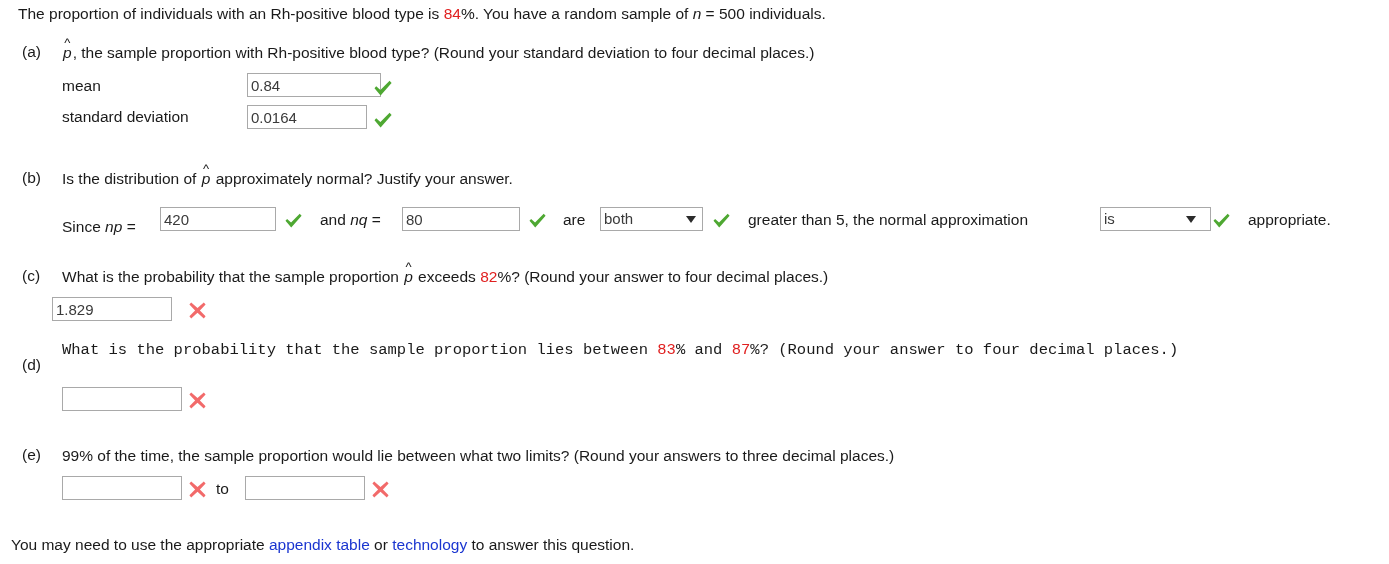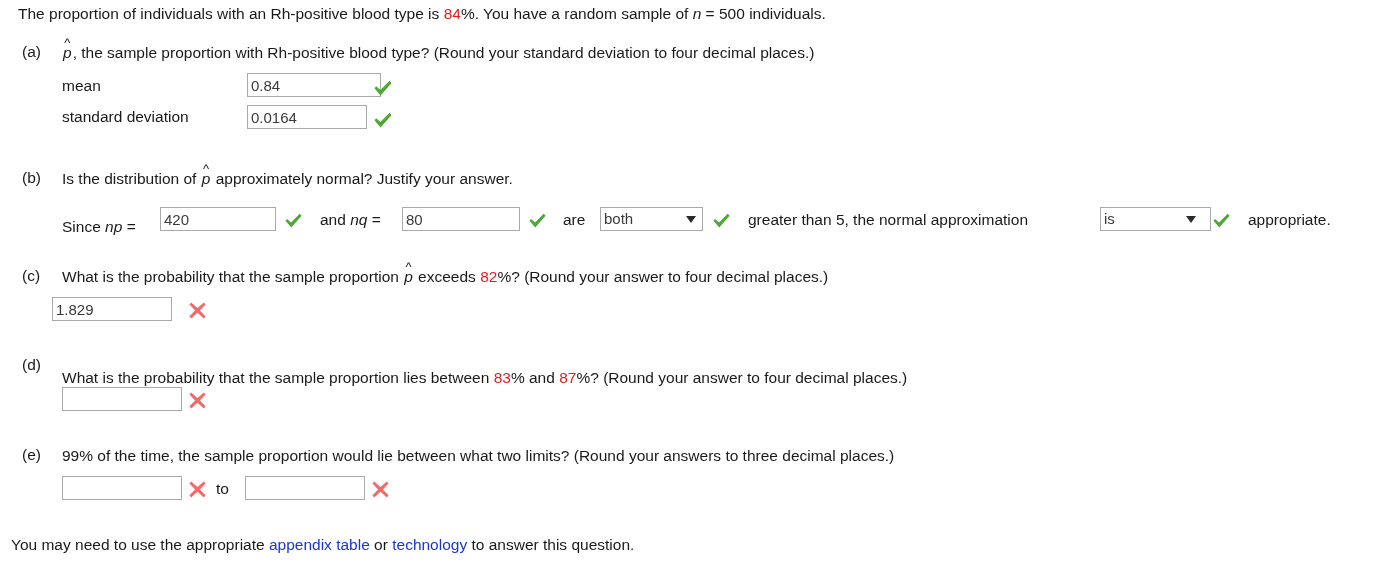--- a/index.html
+++ b/index.html
@@ -219,21 +219,21 @@
     <input class="tbox" style="left: 52px; top: 297px; width: 120px;" value="1.829">
     <span class="mark" style="left:189px; top:302px;">
       <svg width="17" height="17" viewBox="0 0 17 17">
         <path d="M2.2 0.4 L8.5 6.0 L14.8 0.4 L16.6 2.6 L10.9 8.4 L16.6 14.2 L14.8 16.4 L8.5 10.8 L2.2 16.4 L0.4 14.2 L6.1 8.4 L0.4 2.6 Z" fill="#f26a6a"></path>
       </svg>
     </span>
   </div>
 
   <div class="part">
     <div class="part-label" style="top:356px;">(d)</div>
-    <div class="part-text" style="top:368px;">
+    <div class="part-text" style="top:340px;font-family:Liberation Mono, monospace;">
       <span>What is the probability that the sample proportion lies between </span><span class="red">83</span><span>% and </span><span class="red">87</span><span>%? (Round your answer to four decimal places.)</span>
     </div>
     <input class="tbox" style="left: 62px; top: 387px; width: 120px;" value="">
     <span class="mark" style="left:189px; top:392px;">
       <svg width="17" height="17" viewBox="0 0 17 17">
         <path d="M2.2 0.4 L8.5 6.0 L14.8 0.4 L16.6 2.6 L10.9 8.4 L16.6 14.2 L14.8 16.4 L8.5 10.8 L2.2 16.4 L0.4 14.2 L6.1 8.4 L0.4 2.6 Z" fill="#f26a6a"></path>
       </svg>
     </span>
   </div>
 

